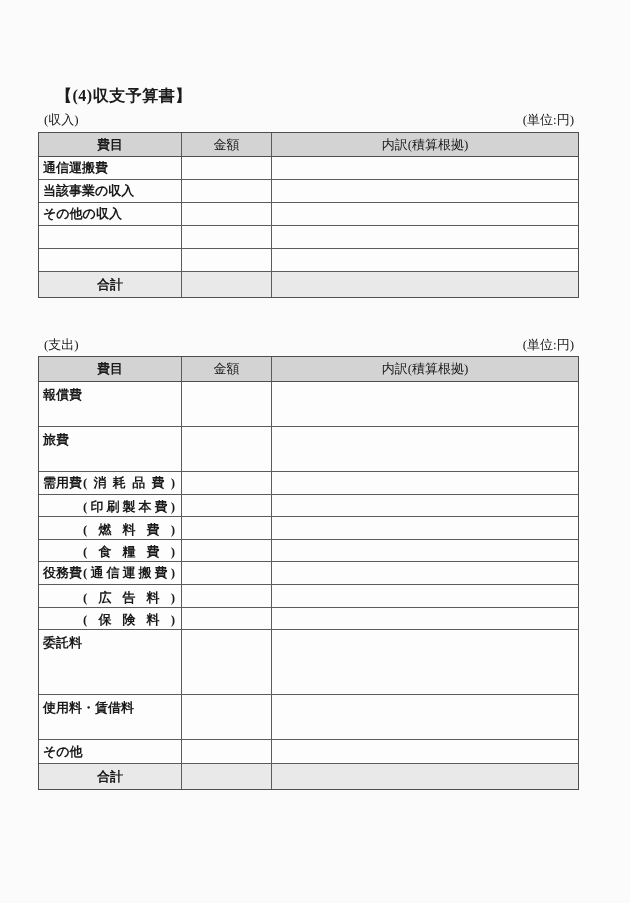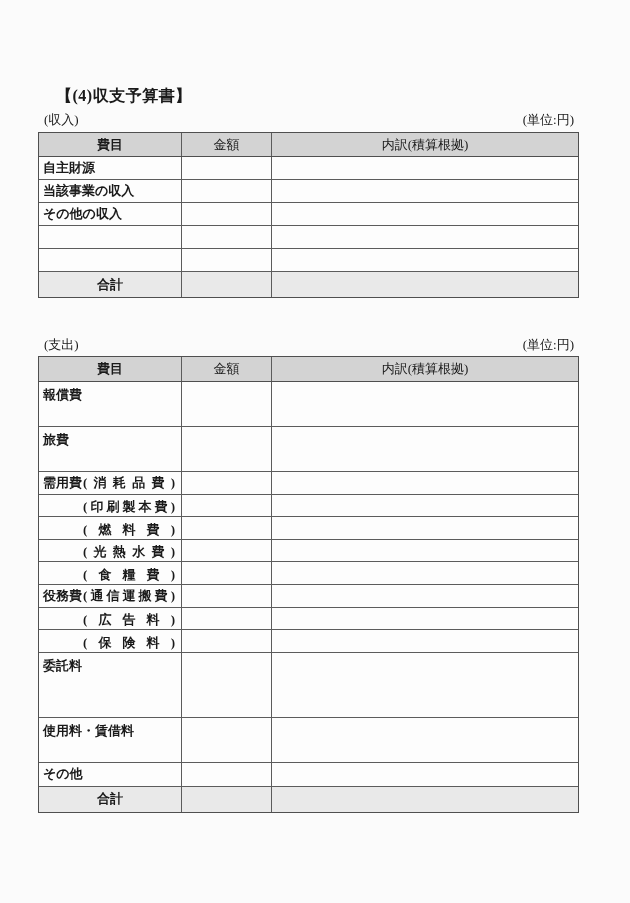--- a/index.html
+++ b/index.html
@@ -78,21 +78,21 @@
     <span class="unit-label">(単位:円)</span>
   </div>
 
   <div class="tbl inc-tbl">
     <div class="tr head rh-head">
       <div class="td c1">費目</div>
       <div class="td c2">金額</div>
       <div class="td c3">内訳(積算根拠)</div>
     </div>
     <div class="tr rh-row">
-      <div class="td c1 cell-item">自主財源</div>
+      <div class="td c1 cell-item">通信運搬費</div>
       <div class="td c2"></div>
       <div class="td c3"></div>
     </div>
     <div class="tr rh-row">
       <div class="td c1 cell-item">当該事業の収入</div>
       <div class="td c2"></div>
       <div class="td c3"></div>
     </div>
     <div class="tr rh-row">
       <div class="td c1 cell-item">その他の収入</div>
@@ -158,27 +158,20 @@
     </div>
 
     <div class="tr rh-sub">
       <div class="td c1 sub-indent">
         <span class="jparen">(燃料費)</span>
       </div>
       <div class="td c2"></div>
       <div class="td c3"></div>
     </div>
 
-    <div class="tr rh-sub">
-      <div class="td c1 sub-indent">
-        <span class="jparen">(光熱水費)</span>
-      </div>
-      <div class="td c2"></div>
-      <div class="td c3"></div>
-    </div>
 
     <div class="tr rh-sub">
       <div class="td c1 sub-indent">
         <span class="jparen">(食糧費)</span>
       </div>
       <div class="td c2"></div>
       <div class="td c3"></div>
     </div>
 
     <div class="tr rh-sub">

